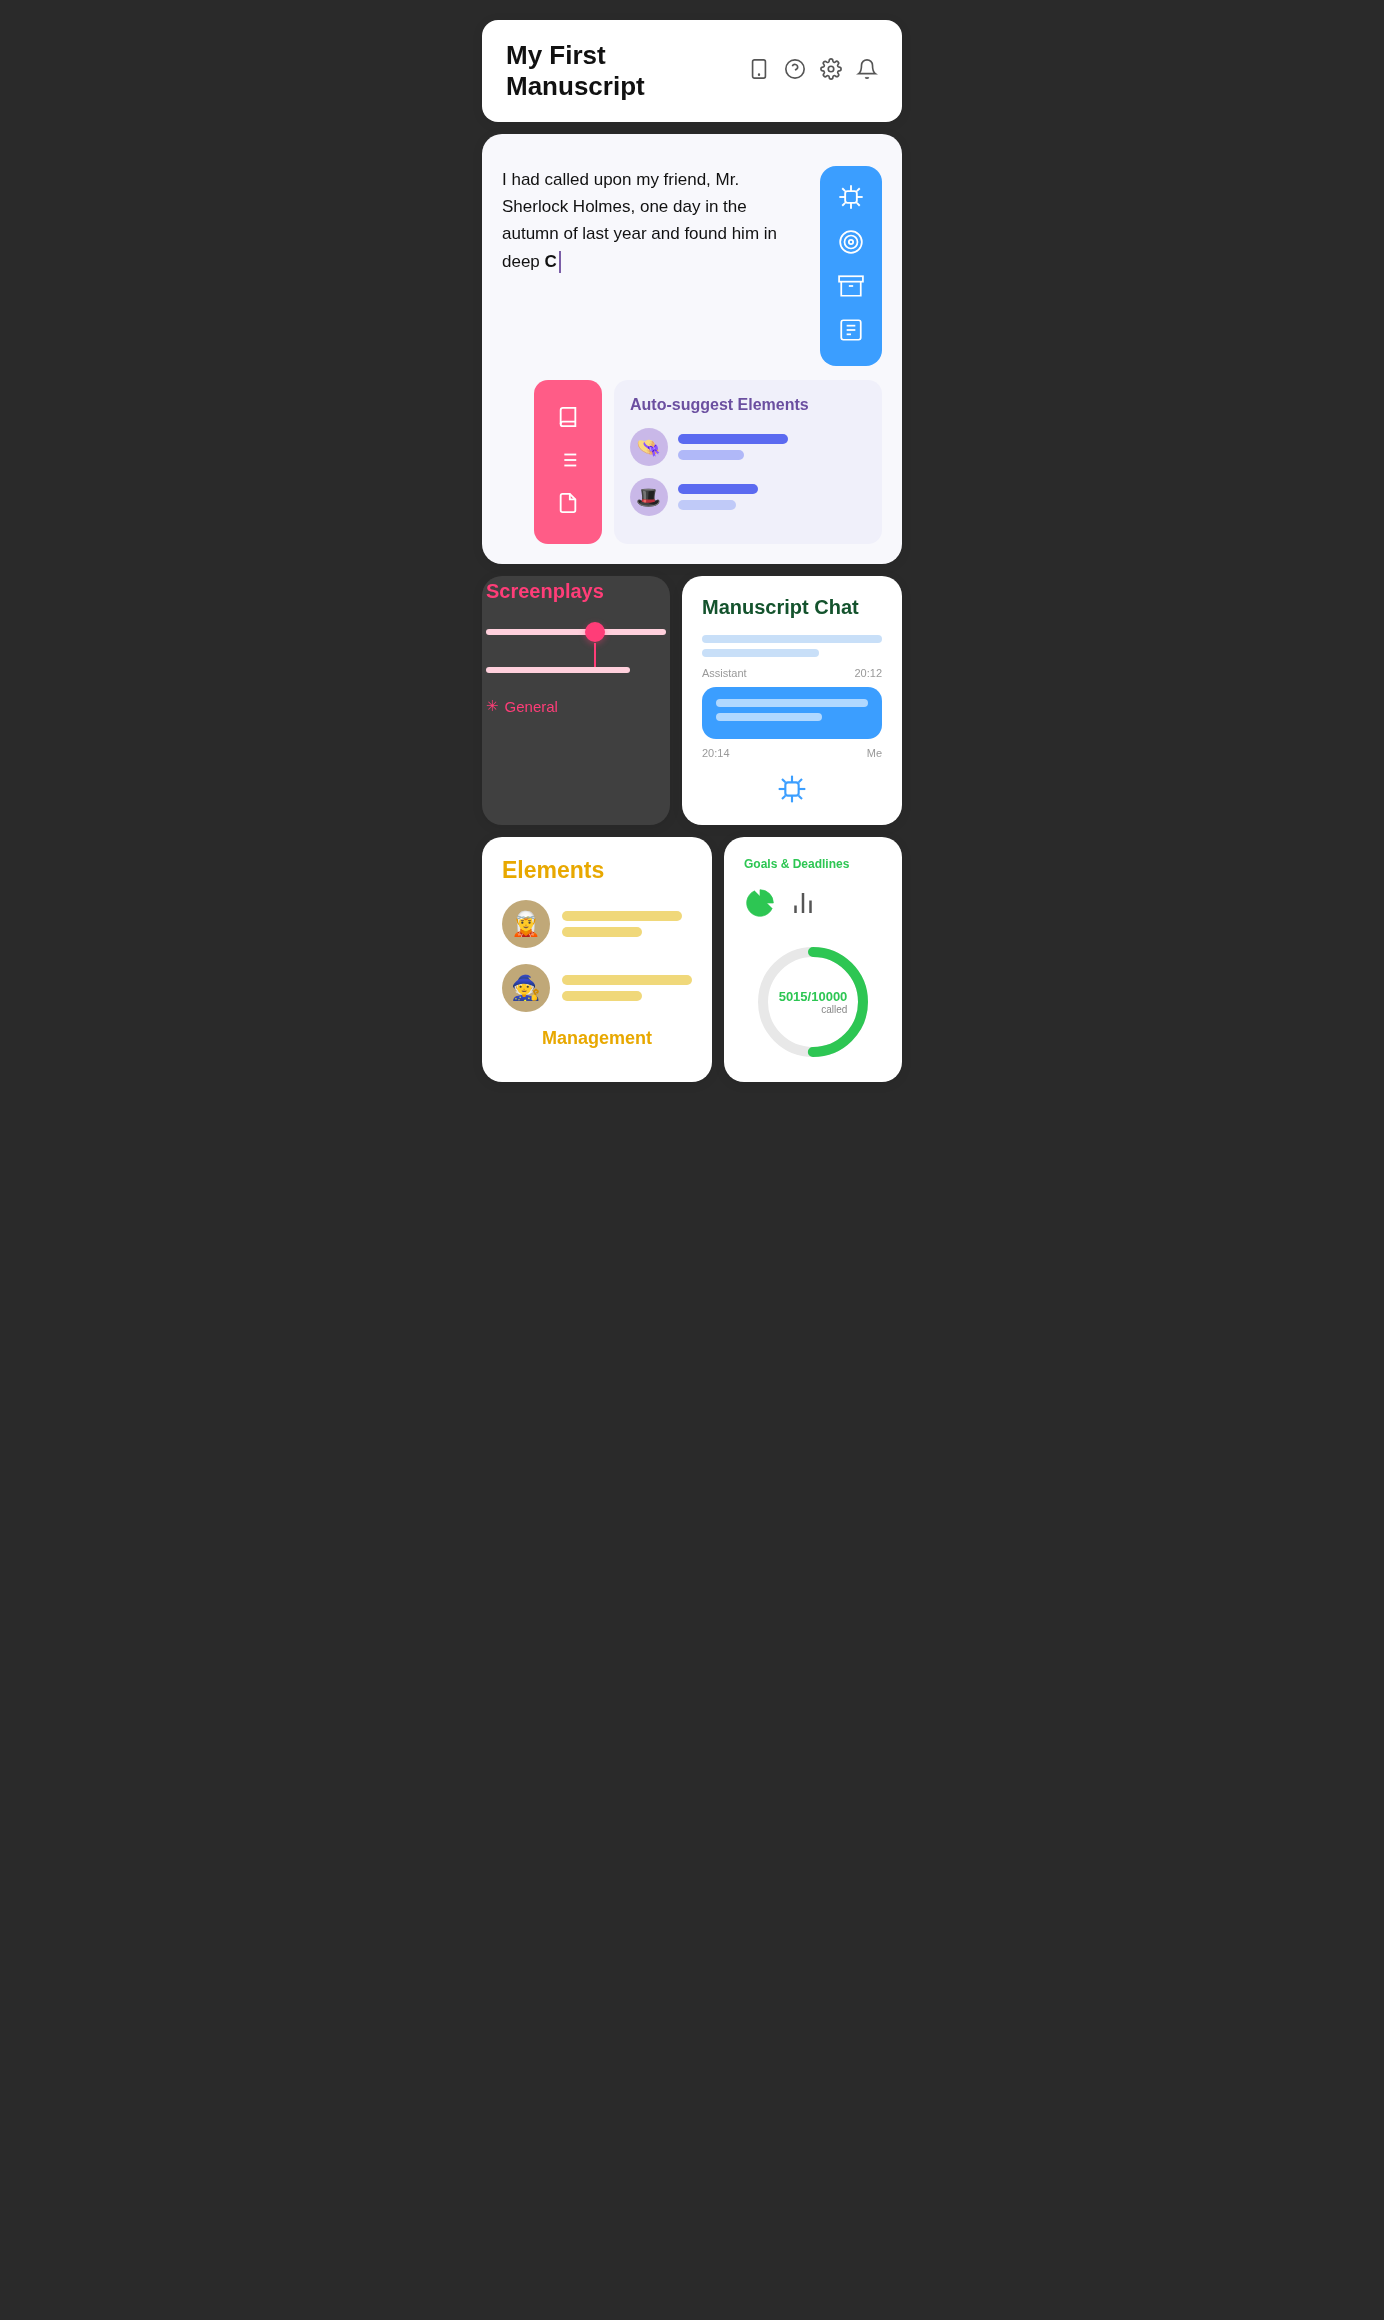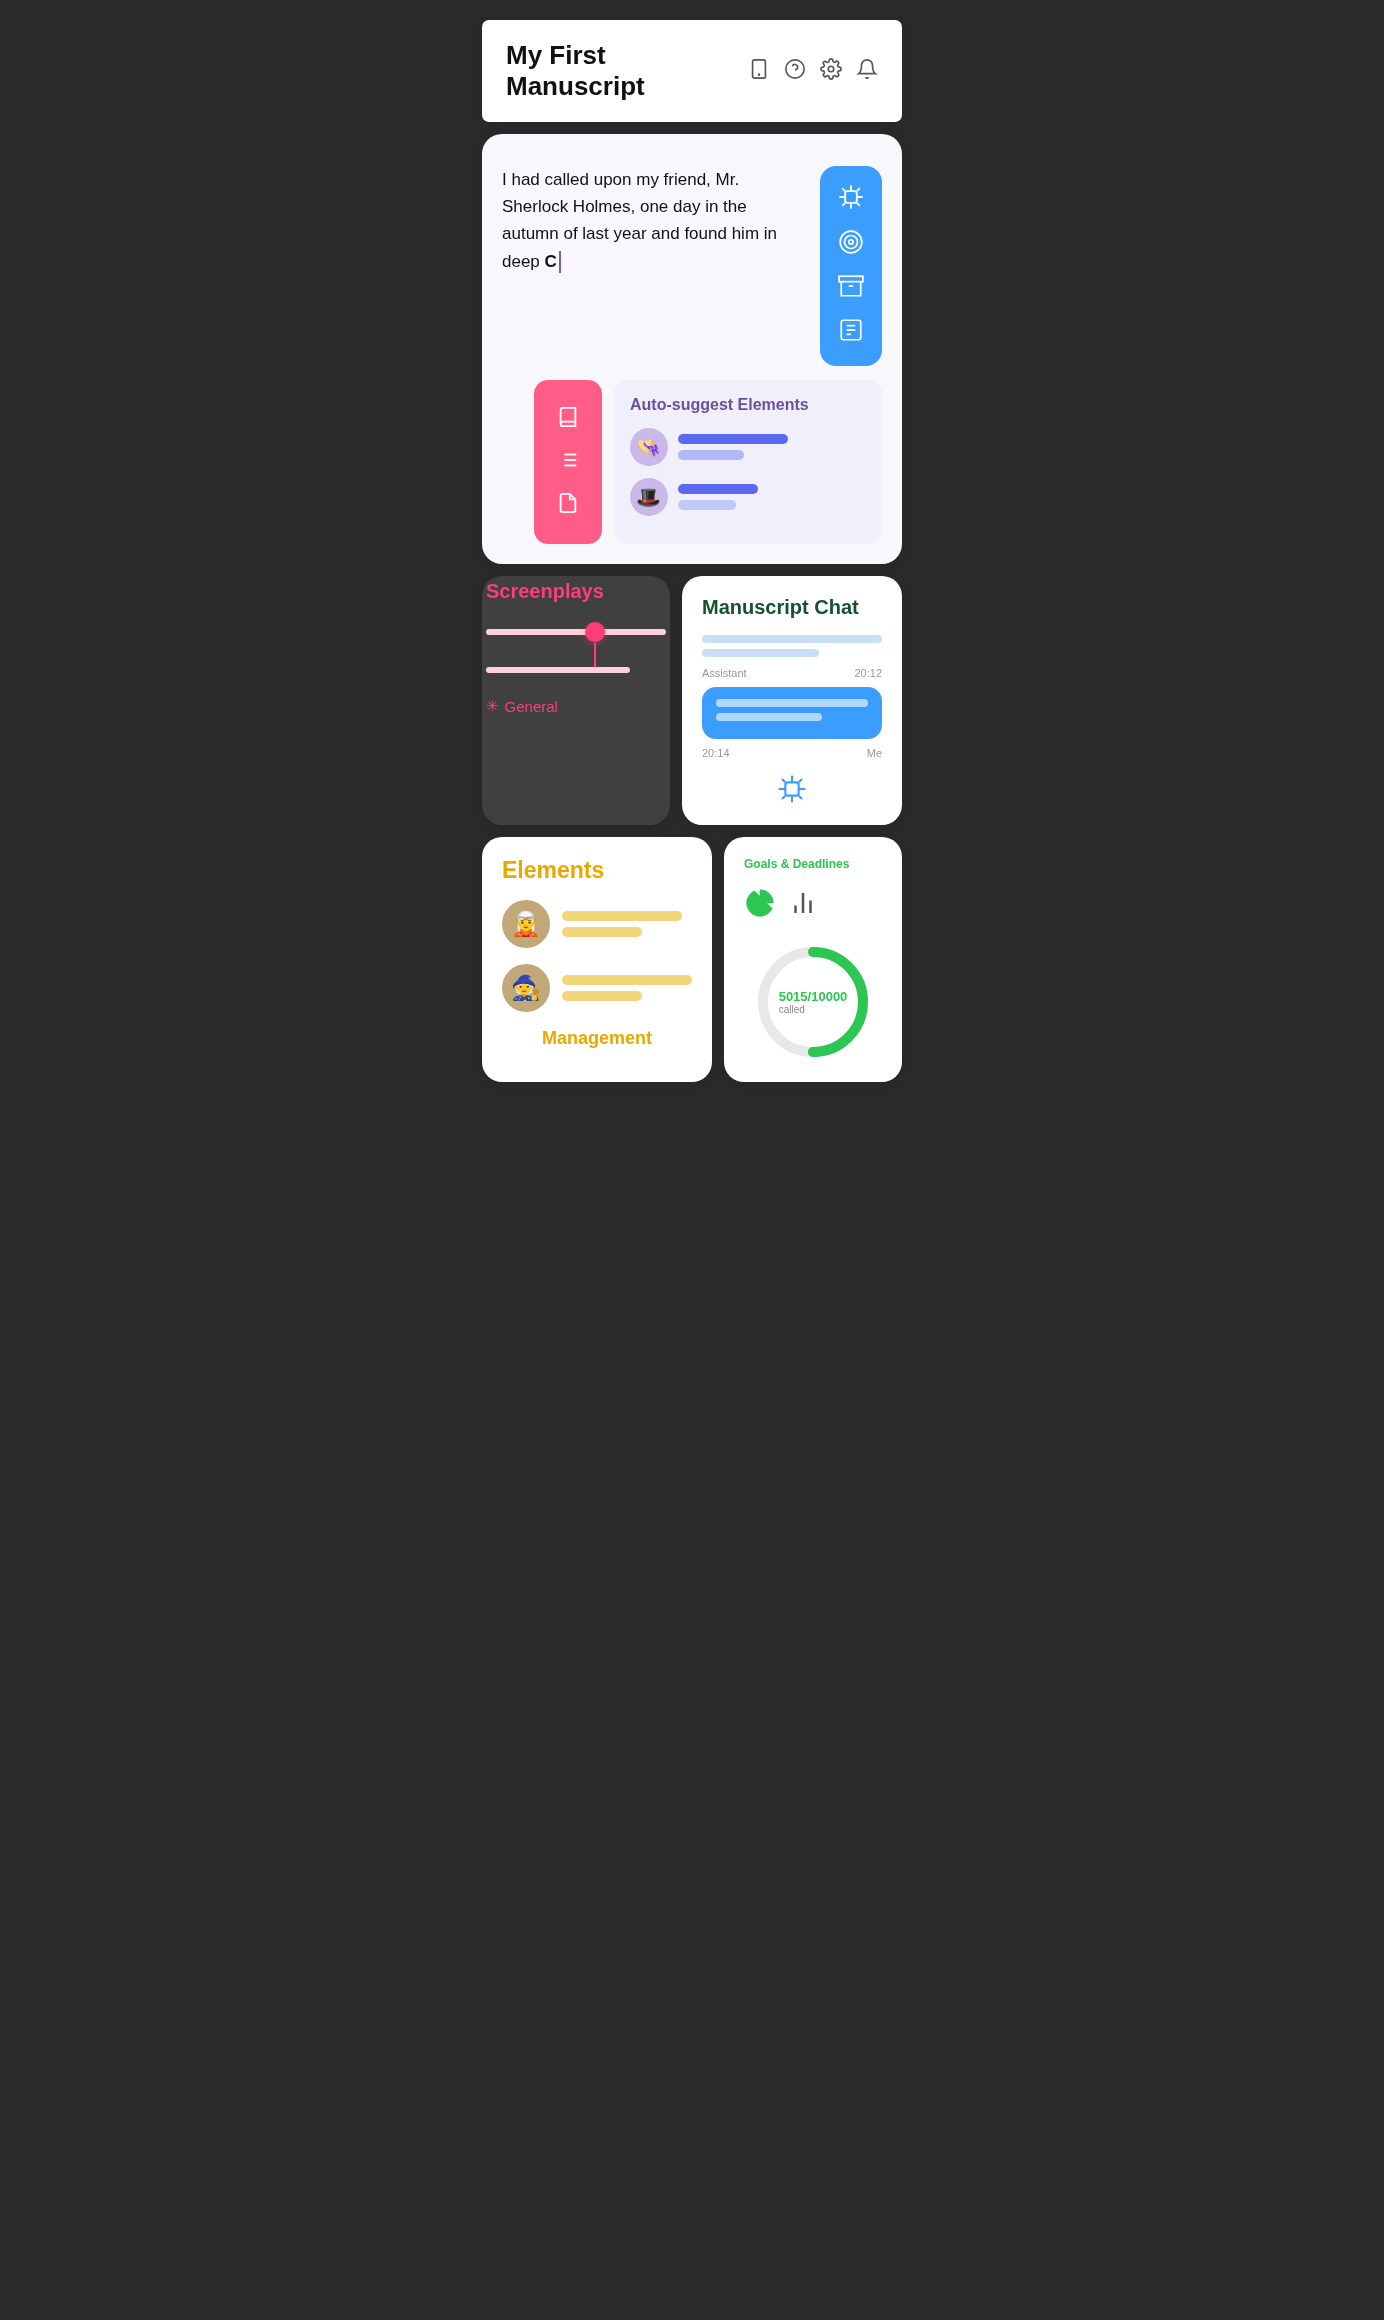--- a/index.html
+++ b/index.html
@@ -15,21 +15,21 @@
     .app-container {
       width: 420px;
       display: flex;
       flex-direction: column;
       gap: 12px;
     }
 
     
     .header-card {
       background: #fff;
-      border-radius: 7px;
+      border-radius: 16px;
       padding: 20px 24px;
       display: flex;
       justify-content: space-between;
       box-shadow: 0 2px 12px rgba(0,0,0,0.08);
     }
     .header-title {
       font-size: 26px;
       font-weight: 700;
       color: #111;
     }
@@ -385,21 +385,21 @@
       stroke-width: 10;
       stroke-linecap: round;
       stroke-dasharray: 314;
       stroke-dashoffset: 157; 
     }
     .progress-label {
       position: absolute;
       top: 50%;
       left: 50%;
       transform: translate(-50%, -50%);
-      text-align: left;
+      text-align: right;
     }
     .progress-count {
       font-size: 13px;
       font-weight: 700;
       color: #2dc653;
     }
     .progress-words {
       font-size: 10px;
       color: #888;
     }

